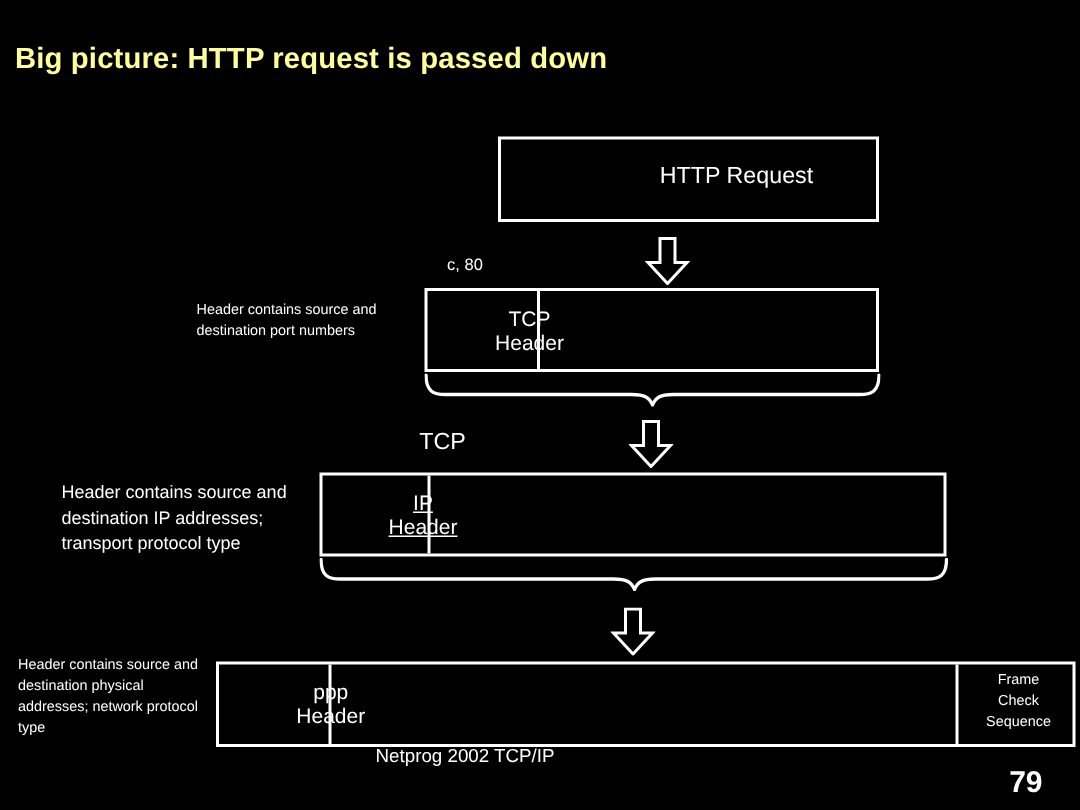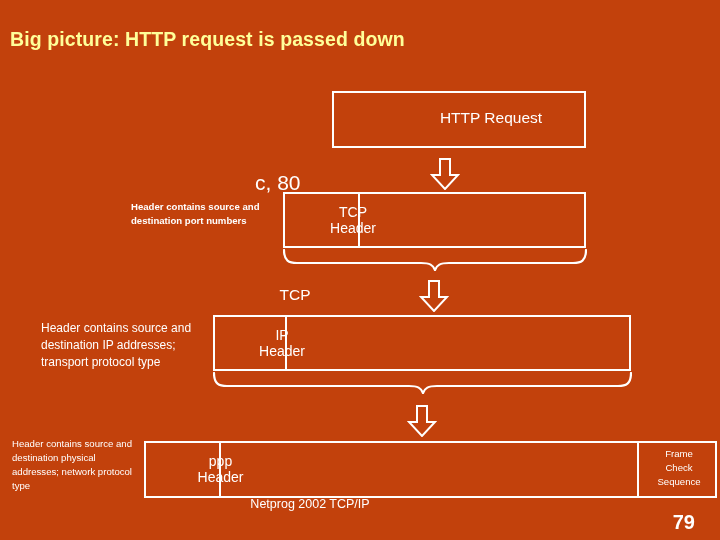--- a/index.html
+++ b/index.html
@@ -10,21 +10,21 @@
     width: 720px;
     height: 540px;
     background: #00009B;
     font-family: "Liberation Sans", sans-serif;
     overflow: hidden;
   }
   #slide {
     position: relative;
     width: 720px;
     height: 540px;
-    background: #c2410c;
+    background: #000000;
   }
 
   
   .slide-title {
     position: absolute;
     left: 10px;
     top: 28px;
     font-size: 19.5px;
     font-weight: bold;
     color: #FFFF99;
@@ -68,23 +68,23 @@
     width: 254px;
     font-size: 15.5px;
   }
 
   
   #tcp-ports-label {
     position: absolute;
     left: 255px;
     top: 171px;
     width: 110px;
-    font-size: 21px;
-    color: #FFFFFF;
-    text-align: left;
+    font-size: 11px;
+    color: #FFFFFF;
+    text-align: center;
   }
   #tcp-box {
     left: 283px;
     top: 192px;
     width: 303px;
     height: 56px;
   }
   #tcp-divider {
     left: 358px;
     top: 194px;
@@ -97,21 +97,20 @@
     font-size: 14px;
   }
   #tcp-side-note {
     position: absolute;
     left: 131px;
     top: 200px;
     width: 136px;
     font-size: 9.6px;
     color: #FFFFFF;
     line-height: 1.42;
-    font-weight: bold;
   }
 
   
   #tcp-flow-label {
     position: absolute;
     left: 240px;
     top: 286px;
     width: 110px;
     font-size: 15.5px;
     color: #FFFFFF;
@@ -126,20 +125,21 @@
   #ip-divider {
     left: 285px;
     top: 317px;
     height: 52px;
   }
   #ip-box-label {
     left: 215px;
     top: 328px;
     width: 70px;
     font-size: 14px;
+    text-decoration: underline;
   }
   #ip-side-note {
     position: absolute;
     left: 41px;
     top: 320px;
     width: 166px;
     font-size: 12px;
     color: #FFFFFF;
     line-height: 1.42;
   }

